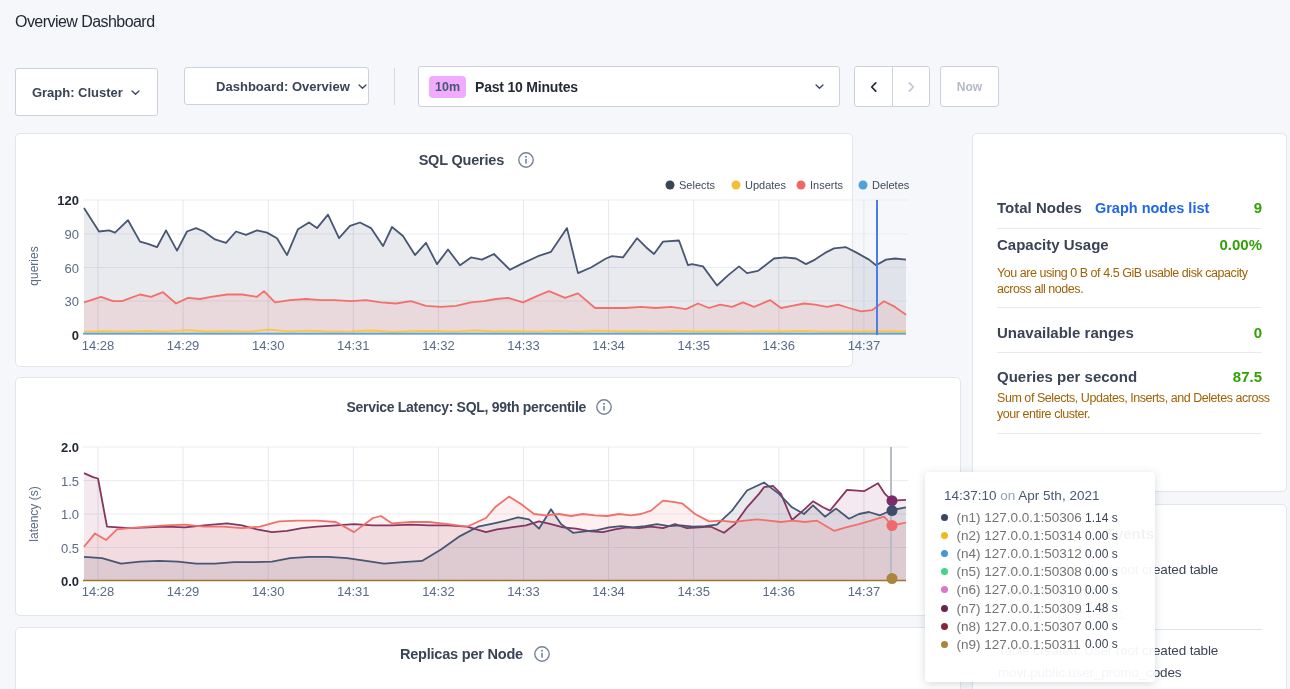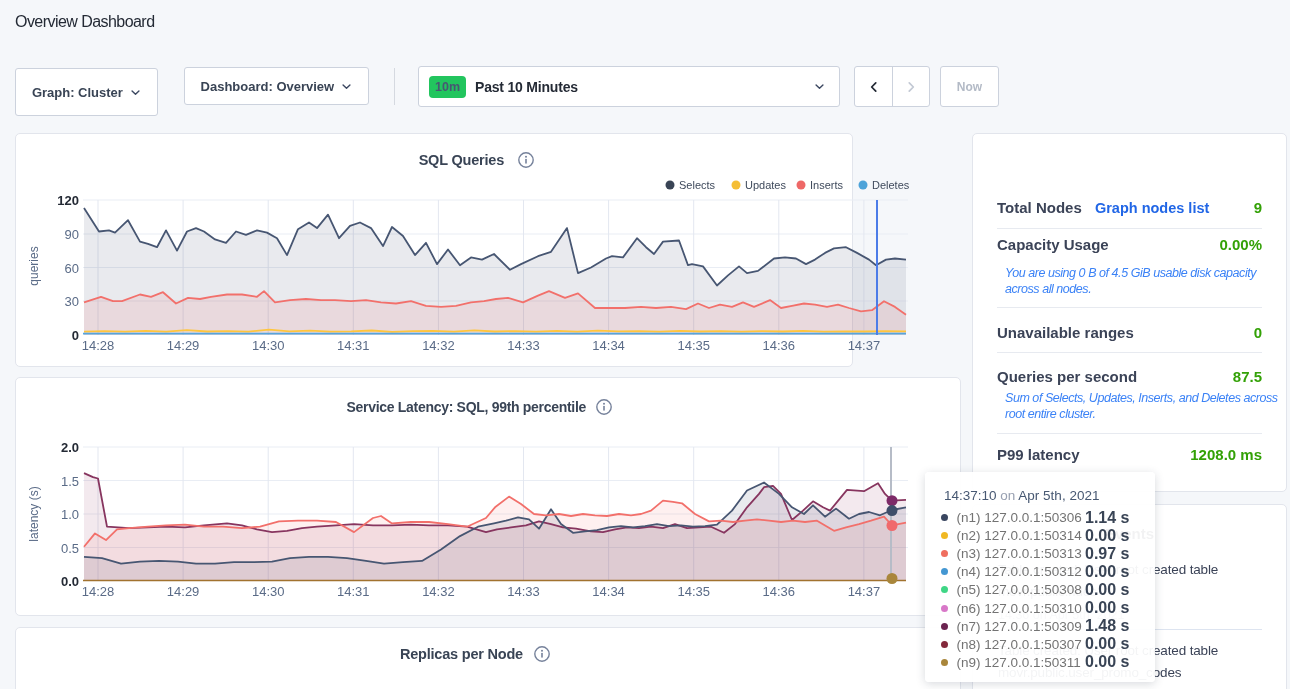--- a/index.html
+++ b/index.html
@@ -8,41 +8,41 @@
 h1 { position:absolute; left:15px; top:13px; font-size:16px; font-weight:400;
   letter-spacing:-0.55px; color:#242A35; }
 .btn { position:absolute; background:#fff; border:1px solid #CCD2DD; border-radius:3px;
   font-size:13px; font-weight:bold; color:#394455; display:flex; align-items:center;
   justify-content:center; }
 .card { position:absolute; background:#fff; border:1px solid #E2E5EC; border-radius:5px; }
 .sep { position:absolute; left:24px; right:24px; height:1px; background:#E7EAF0; }
 .srow { position:absolute; left:24px; right:24px; height:20px; font-size:15px;
   font-weight:bold; color:#3B4357; }
 .srow .val { position:absolute; right:0; top:0; color:#33A106; }
-.ssub { position:absolute; left:32px; width:278px; font-size:12.5px; font-weight:400;
-  color:#3b82f6; line-height:16.3px; letter-spacing:-0.45px;font-style:italic; }
+.ssub { position:absolute; left:24px; width:278px; font-size:12.5px; font-weight:400;
+  color:#a16207; line-height:16.3px; letter-spacing:-0.45px; }
 .trow { display:flex; align-items:center; height:18.1px; }
 .tdot { width:7px; height:7px; border-radius:50%; margin-left:16px; flex:none; }
 .tlab { margin-left:8.5px; font-size:13.5px; color:#737373; }
-.tval { position:absolute; left:160px; font-size:16px; font-weight:bold; color:#394455; }
+.tval { position:absolute; left:160px; font-size:12px; font-weight:normal; color:#394455; }
 .ev { font-size:13.5px; color:#3B4357; line-height:14px; letter-spacing:-0.15px; white-space:nowrap; }
 .evt { font-size:12.5px; color:#8A93A6; }
 </style></head>
 <body>
 <h1>Overview Dashboard</h1>
 
 <div class="btn" style="left:15px; top:68px; width:143px; height:48px;">Graph: Cluster&nbsp;&nbsp;<svg width="11" height="11" viewBox="0 0 24 24" style="vertical-align:-1px">
       <path d="M4.5 8.5 L12 16 L19.5 8.5" fill="none" stroke="#3C4861" stroke-width="3" stroke-linecap="round" stroke-linejoin="round"></path>
     </svg></div>
-<div class="btn" style="left:184px; top:67px; width:185px; height:38px;">Dashboard: Overview&nbsp;&nbsp;<svg width="11" height="11" viewBox="0 0 24 24" style="vertical-align:-1px">
+<div class="btn" style="left:184px; top:67px; width:185px; height:38px;justify-content:flex-end;">Dashboard: Overview&nbsp;&nbsp;<svg width="11" height="11" viewBox="0 0 24 24" style="vertical-align:-1px">
       <path d="M4.5 8.5 L12 16 L19.5 8.5" fill="none" stroke="#3C4861" stroke-width="3" stroke-linecap="round" stroke-linejoin="round"></path>
     </svg></div>
 <div class="abs" style="left:394px; top:68px; width:1px; height:37px; background:#D5D9E0;"></div>
 <div class="btn" style="left:418px; top:66px; width:422px; height:41px; justify-content:flex-start;">
-  <span style="background:#22c55e; border-radius:4px; color:#475872; font-size:12.5px; padding:4px 6px; margin-left:10px;">10m</span>
+  <span style="background:#f0abfc; border-radius:4px; color:#475872; font-size:12.5px; padding:4px 6px; margin-left:10px;">10m</span>
   <span style="margin-left:9px; font-size:14px; color:#242A35; letter-spacing:-0.2px;">Past 10 Minutes</span>
   <span style="position:absolute; right:14px;"><svg width="11" height="11" viewBox="0 0 24 24" style="vertical-align:-1px">
         <path d="M4.5 8.5 L12 16 L19.5 8.5" fill="none" stroke="#3C4861" stroke-width="3" stroke-linecap="round" stroke-linejoin="round"></path>
       </svg></span>
 </div>
 <div class="btn" style="left:854px; top:66px; width:76px; height:41px;">
   <svg width="14" height="14" viewBox="0 0 24 24">
       <path d="M15 5 L8 12 L15 19" fill="none" stroke="#242A35" stroke-width="3" stroke-linecap="round" stroke-linejoin="round"></path>
     </svg>
   <span style="width:1px; height:41px; background:#CCD2DD; margin:0 11px;"></span>
@@ -174,23 +174,22 @@
 
 <div class="card" style="left:972px; top:133px; width:315px; height:359px;">
   <div class="srow" style="top:65px;">Total Nodes <span style="color:#2166E6; margin-left:9px; font-size:14.5px;">Graph nodes list</span><span class="val">9</span></div>
   <div class="sep" style="top:94px;"></div>
   <div class="srow" style="top:102px;">Capacity Usage<span class="val">0.00%</span></div>
   <div class="ssub" style="top:131px;">You are using 0 B of 4.5 GiB usable disk capacity across all nodes.</div>
   <div class="sep" style="top:173px;"></div>
   <div class="srow" style="top:190px;">Unavailable ranges<span class="val">0</span></div>
   <div class="sep" style="top:218px;"></div>
   <div class="srow" style="top:234px;">Queries per second<span class="val">87.5</span></div>
-  <div class="ssub" style="top:256px;">Sum of Selects, Updates, Inserts, and Deletes across root entire cluster.</div>
+  <div class="ssub" style="top:256px;">Sum of Selects, Updates, Inserts, and Deletes across your entire cluster.</div>
   <div class="sep" style="top:299px;"></div>
-  <div class="srow" style="top:312px;">P99 latency<span class="val">1208.0 ms</span></div>
 </div>
 
 <div class="card" style="left:972px; top:504px; width:315px; height:195px;">
   <div style="text-align:center; font-size:15px; font-weight:bold; color:#242A35; position:absolute; left:0; right:0; top:20px;">Events</div>
   <div class="ev abs" style="left:25px; top:58px;">Table created: User root created table</div>
   <div class="ev abs" style="left:25px; top:80px;">movr.public.rides</div>
   <div class="evt abs" style="left:25px; top:103px;">14:36 on Apr 5th, 2021</div>
   <div class="sep" style="top:123.5px; background:#DDE4F0;"></div>
   <div class="ev abs" style="left:25px; top:139px;">Table created: User root created table</div>
   <div class="ev abs" style="left:25px; top:161px;">movr.public.user_promo_codes</div>
@@ -204,25 +203,20 @@
       <span class="tdot" style="background:#3A4660"></span>
       <span class="tlab">(n1) 127.0.0.1:50306</span>
       <span class="tval">1.14 s</span>
     </div>
     <div class="trow">
       <span class="tdot" style="background:#F0B823"></span>
       <span class="tlab">(n2) 127.0.0.1:50314</span>
       <span class="tval">0.00 s</span>
     </div>
     <div class="trow">
-      <span class="tdot" style="background:#EF6E5F"></span>
-      <span class="tlab">(n3) 127.0.0.1:50313</span>
-      <span class="tval">0.97 s</span>
-    </div>
-    <div class="trow">
       <span class="tdot" style="background:#4497D2"></span>
       <span class="tlab">(n4) 127.0.0.1:50312</span>
       <span class="tval">0.00 s</span>
     </div>
     <div class="trow">
       <span class="tdot" style="background:#3FD686"></span>
       <span class="tlab">(n5) 127.0.0.1:50308</span>
       <span class="tval">0.00 s</span>
     </div>
     <div class="trow">

